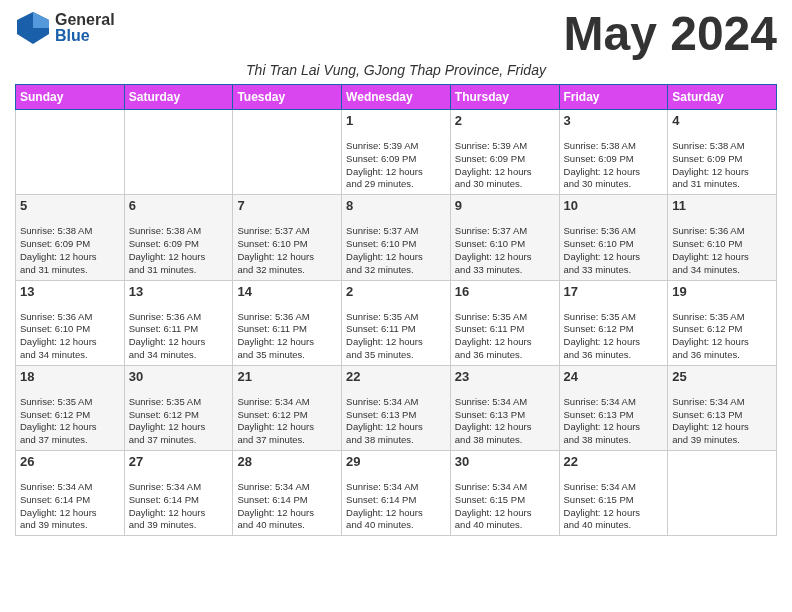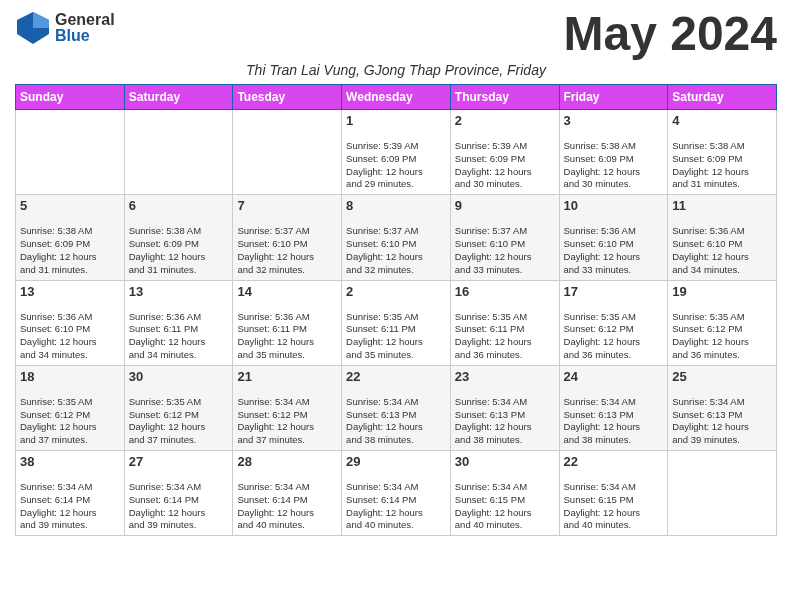--- a/index.html
+++ b/index.html
@@ -290,21 +290,21 @@
         <td>
           <div class="day-number">25</div>
           <div class="day-info" style="white-space: pre-line;">Sunrise: 5:34 AM
 Sunset: 6:13 PM
 Daylight: 12 hours
 and 39 minutes.</div>
         </td>
       </tr>
       <tr>
         <td>
-          <div class="day-number">38</div>
+          <div class="day-number">26</div>
           <div class="day-info" style="white-space: pre-line;">Sunrise: 5:34 AM
 Sunset: 6:14 PM
 Daylight: 12 hours
 and 39 minutes.</div>
         </td>
         <td>
           <div class="day-number">27</div>
           <div class="day-info" style="white-space: pre-line;">Sunrise: 5:34 AM
 Sunset: 6:14 PM
 Daylight: 12 hours

